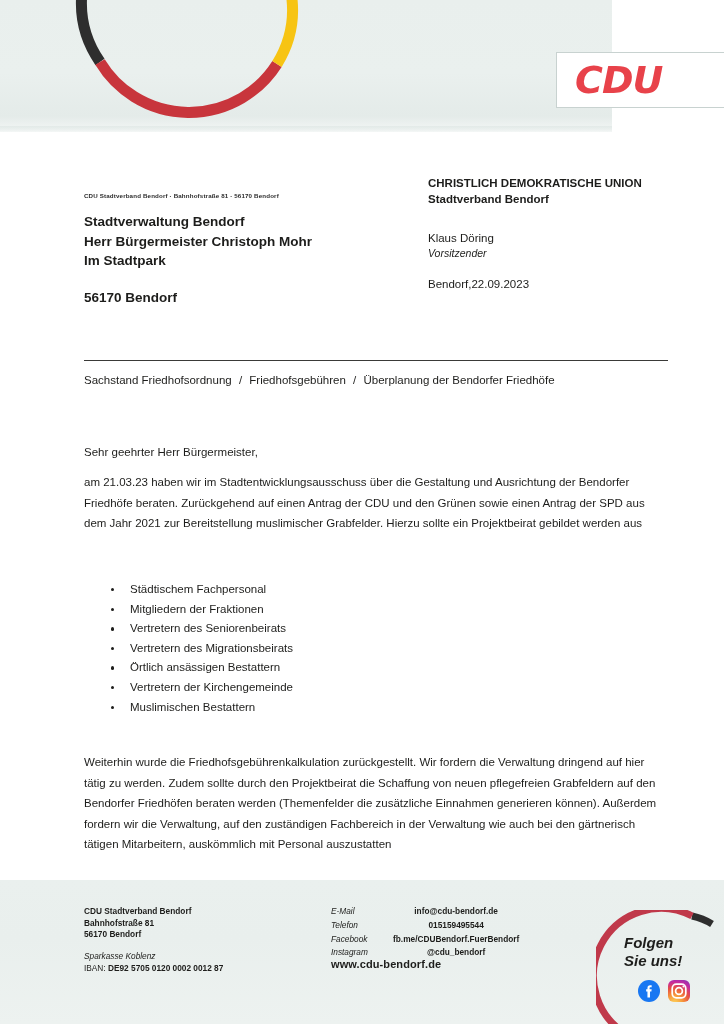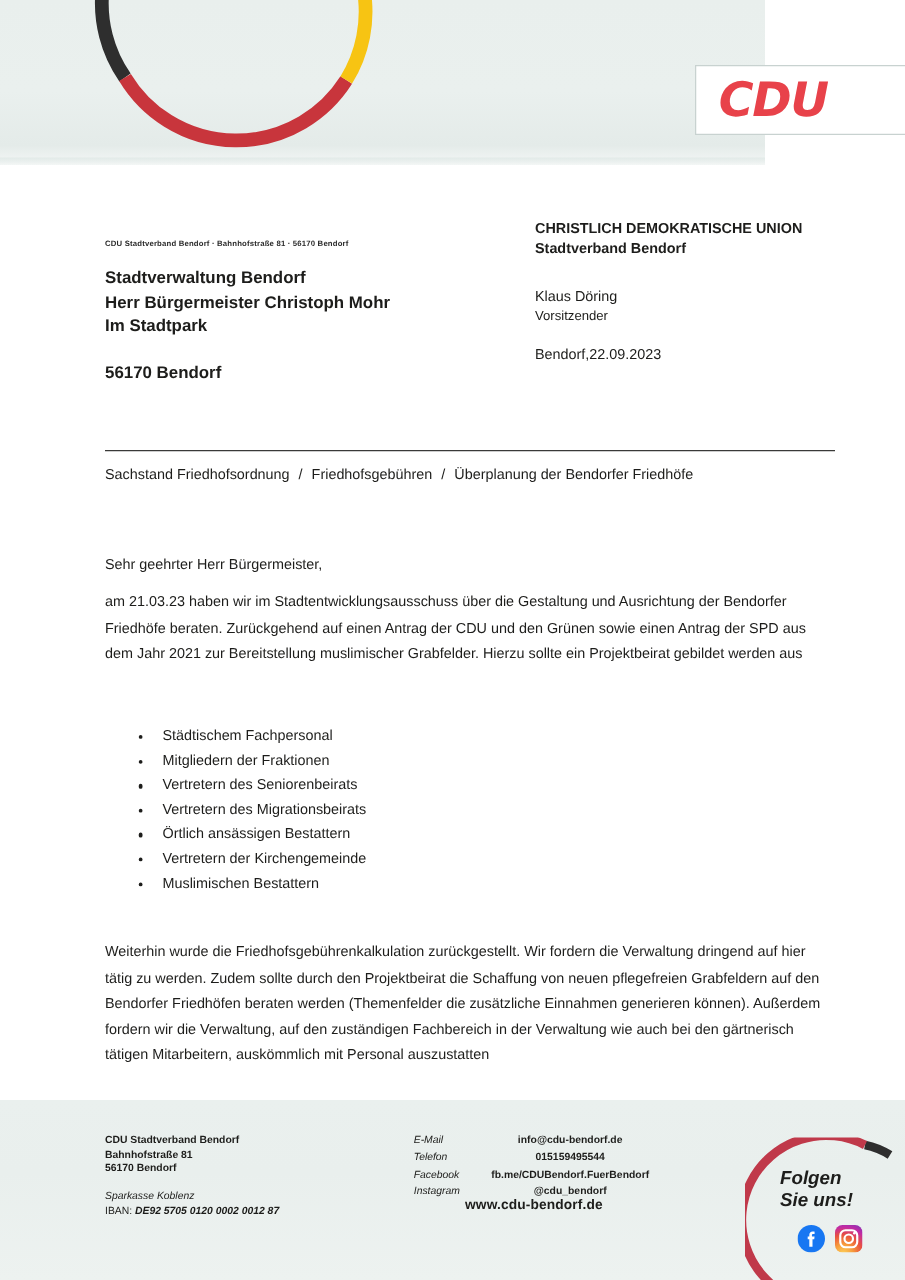--- a/index.html
+++ b/index.html
@@ -108,20 +108,21 @@
   }
   .person-block {
     position: absolute;
     left: 428px;
     top: 231px;
     font-size: 11.5px;
     color: #1d1d1b;
     line-height: 15px;
   }
   .person-role {
+    font-style: italic;
     font-size: 10.5px;
   }
   .date-block {
     position: absolute;
     left: 428px;
     top: 278px;
     font-size: 11.5px;
     color: #1d1d1b;
   }
 
@@ -219,21 +220,21 @@
   .footer-bank {
     position: absolute;
     left: 84px;
     top: 951px;
     font-size: 8.3px;
     color: #1d1d1b;
     line-height: 11.6px;
   }
   .footer-bank .bank-name { font-style: italic; }
   .footer-bank .iban-label { font-weight: normal; text-align: center; }
-  .footer-bank .iban-value { font-weight: bold; font-style: italic; }
+  .footer-bank .iban-value { font-weight: bold; }
 
   .footer-contact {
     position: absolute;
     left: 331px;
     top: 906px;
     font-size: 8.3px;
     color: #1d1d1b;
   }
   .footer-contact table {
     border-collapse: collapse;
@@ -255,21 +256,20 @@
     text-align: center;
   }
   .footer-web {
     position: absolute;
     left: 331px;
     top: 958px;
     font-size: 11px;
     font-weight: bold;
     color: #1d1d1b;
     letter-spacing: 0.1px;
-    margin-left: 41px;
   }
 
   
   .follow-badge {
     position: absolute;
     left: 596px;
     top: 910px;
     width: 125px;
     height: 114px;
   }

